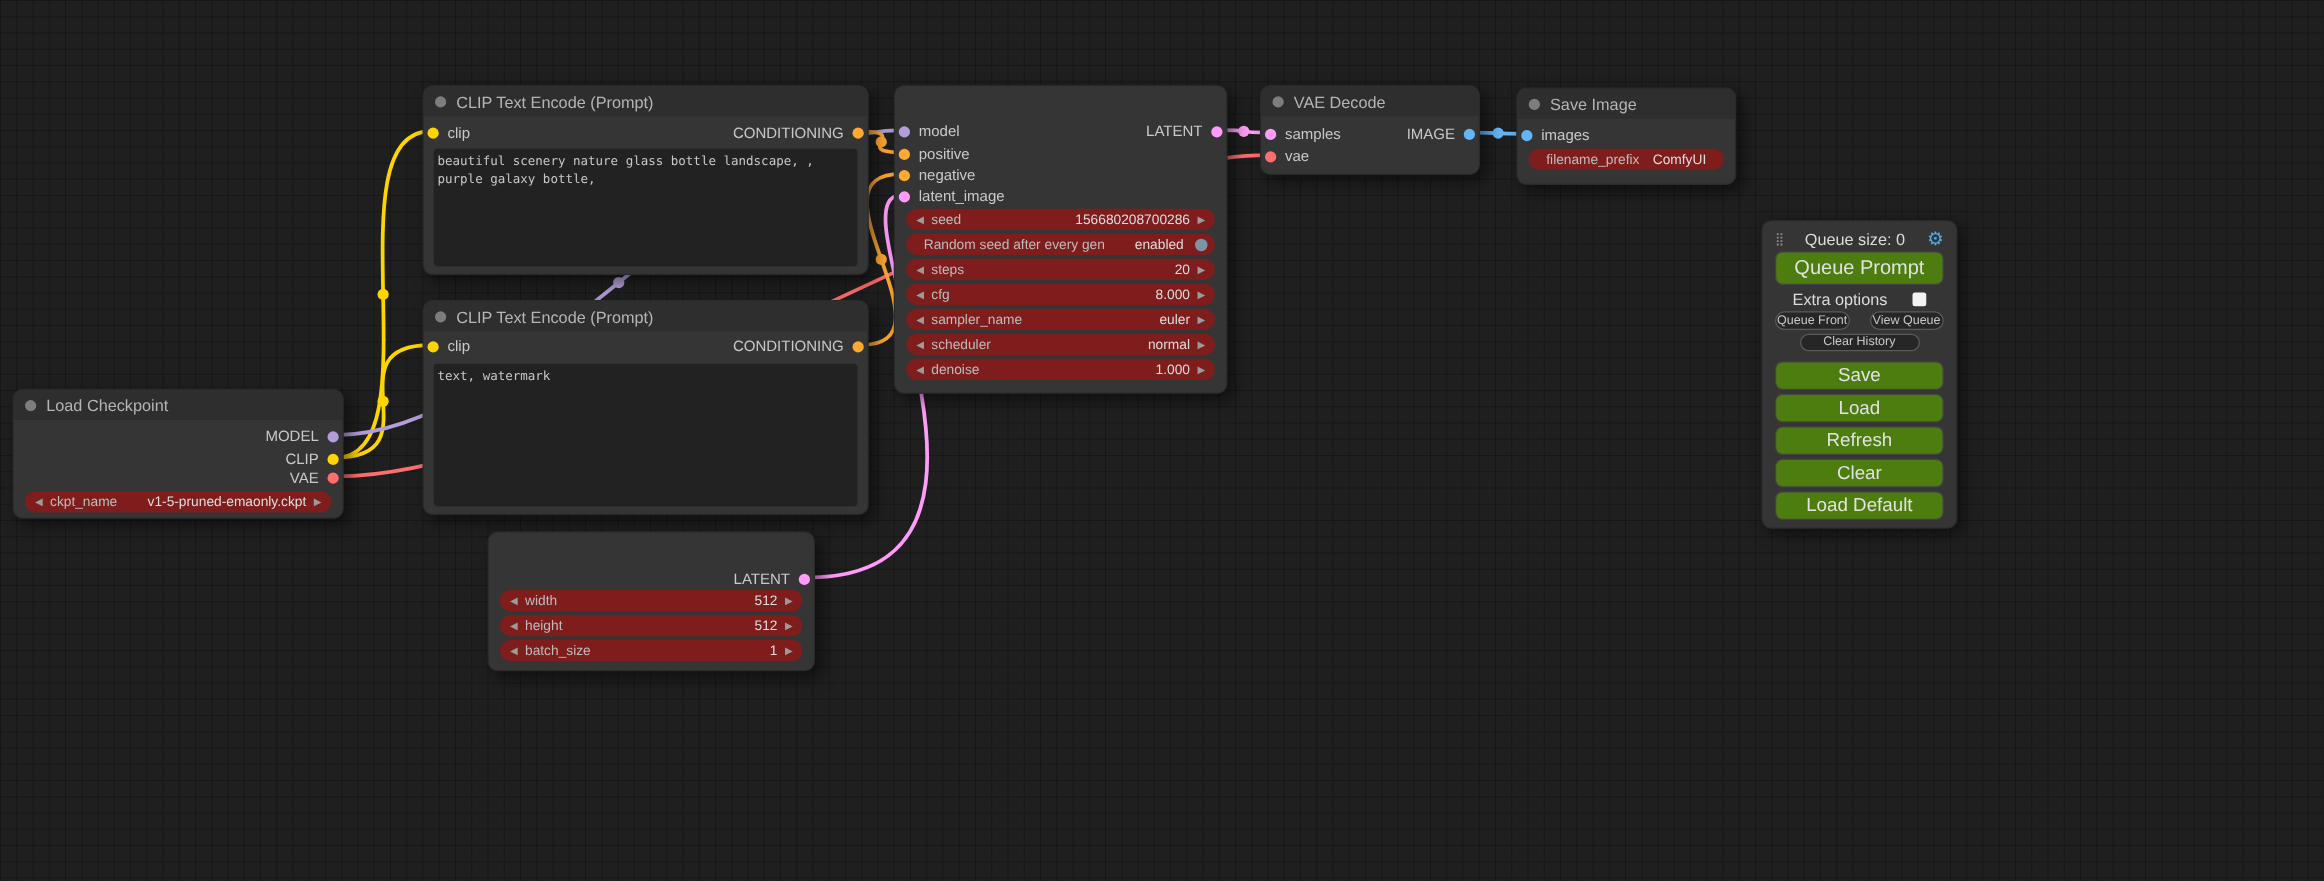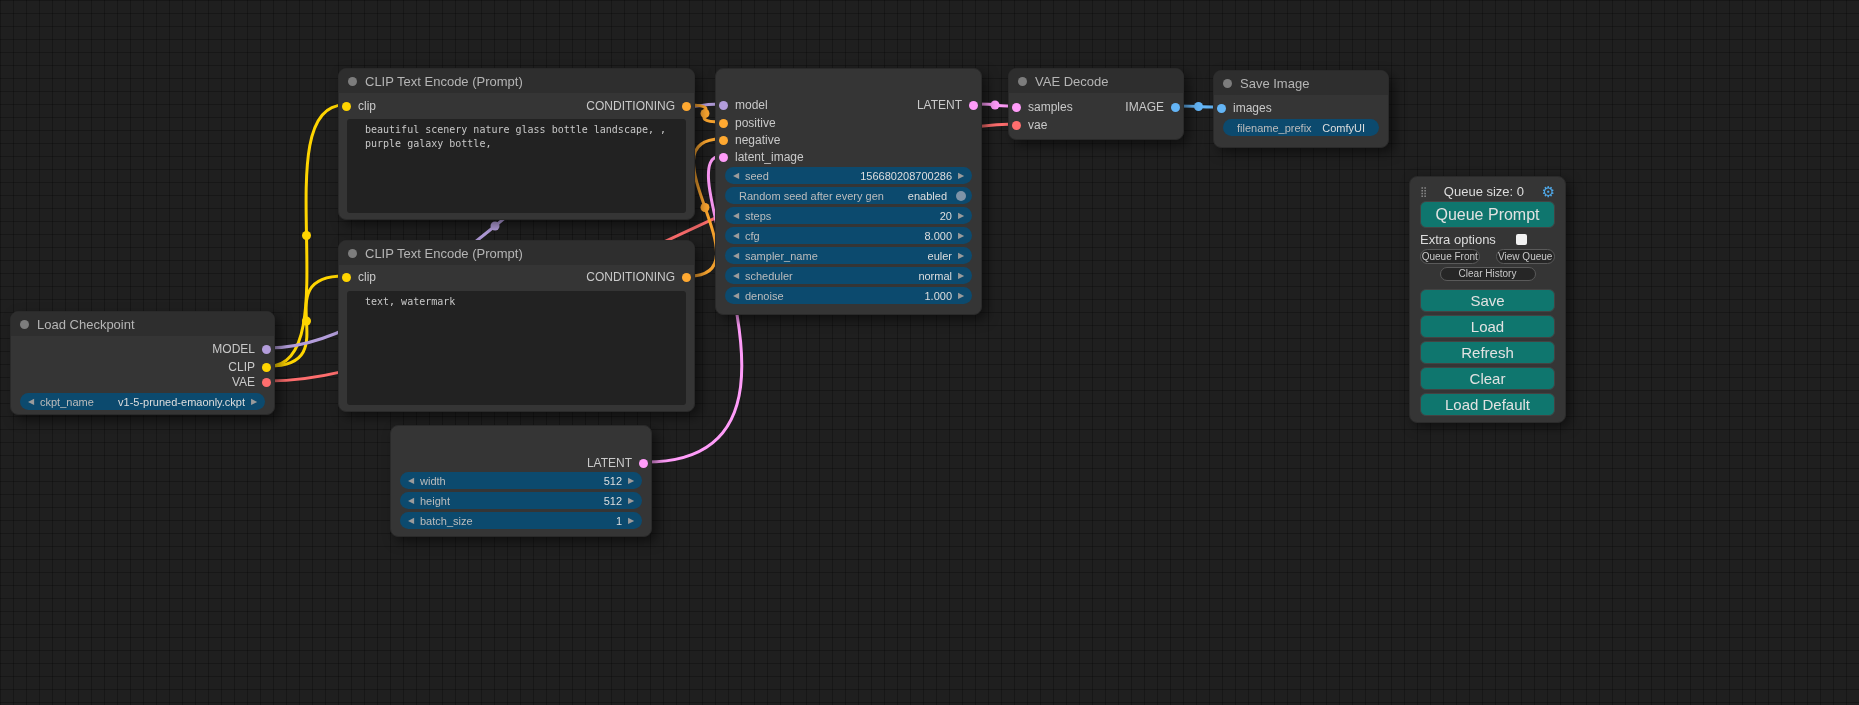--- a/index.html
+++ b/index.html
@@ -21,41 +21,41 @@
         box-shadow:5px 5px 12px rgba(0,0,0,.5)}
   .node-title{position:absolute;top:0;left:0;right:0;height:24px;background:#2e2e2e;
         border-radius:7px 7px 0 0;display:flex;align-items:center;padding:0 9px;gap:8px;cursor:move}
   .title-text{font-size:13px;color:#b5b5b5;white-space:nowrap}
   .collapse-dot{width:9px;height:9px;border-radius:50%;background:#7d7d7d;flex:none;cursor:pointer}
   .slot{position:absolute;height:16px;display:flex;align-items:center;gap:7px}
   .slot.in{left:3px}
   .slot.out{right:3px}
   .slot-label{font-size:12px;color:#c9c9c9;white-space:nowrap}
   .dot{width:9px;height:9px;border-radius:50%;flex:none;cursor:crosshair}
-  .widget{position:absolute;left:9px;right:9px;height:17px;background:#0c4a6e;border-radius:9px;
+  .widget{position:absolute;left:9px;right:9px;height:17px;background:#7f1d1d;border-radius:9px;
         display:flex;align-items:center;padding:0 5px;overflow:hidden;cursor:pointer}
   .widget .arrow{font-size:8px;color:#9b9b9b;width:12px;text-align:center;flex:none;line-height:17px}
   .wlabel{font-size:11px;color:#bcbcbc;margin-left:3px;white-space:nowrap}
   .wlabel.pad{margin-left:9px}
   .wvalue{font-size:11px;color:#dedede;margin-left:auto;margin-right:3px;white-space:nowrap}
   .toggle-knob{width:10px;height:10px;border-radius:50%;background:#7e93a7;flex:none;margin-left:6px;margin-right:1px}
-  .prompt-box{position:absolute;left:8px;right:8px;background:#222;border-radius:3px;padding:4px 18px;
+  .prompt-box{position:absolute;left:8px;right:8px;background:#222;border-radius:3px;padding:4px 3px;
         font-family:"DejaVu Sans Mono",monospace;font-size:10px;line-height:1.4;color:#c8c8c8;
         white-space:pre-wrap;word-break:break-word;cursor:text}
   .queue-panel{position:absolute;background:#353535;border-radius:8px;border:1px solid #2a2a2a;
         box-shadow:4px 4px 12px rgba(0,0,0,.5);padding:6px 10px 8px}
   .qp-header{display:flex;align-items:center;height:16px;margin-bottom:2px}
   .drag-handle{color:#8a8a8a;font-size:10px;cursor:grab;letter-spacing:-1px}
   .queue-size{flex:1;text-align:center;font-size:13px;color:#dcdcdc}
   .gear{color:#4fa8e8;font-size:15px;cursor:pointer;line-height:1}
-  .btn{display:block;width:100%;background:#0f766e;border:1px solid #434343;border-radius:6px;
+  .btn{display:block;width:100%;background:#4d7c0f;border:1px solid #434343;border-radius:6px;
         color:#e2e2e2;text-align:center;cursor:pointer;font-family:inherit}
   .btn.big{height:27px;font-size:16px;line-height:25px;margin-bottom:4px}
   .btn.med{height:23px;font-size:15px;line-height:21px;margin-bottom:3px}
-  .extra-row{display:flex;align-items:center;gap:20px;height:14px;margin-bottom:3px}
+  .extra-row{display:flex;align-items:center;justify-content:center;gap:20px;height:14px;margin-bottom:3px}
   .extra-label{font-size:13px;color:#dcdcdc}
   .checkbox{width:11px;height:11px;background:#f2f2f2;border-radius:2px;cursor:pointer;flex:none}
   .pill-row{display:flex;gap:16px;margin-bottom:3px;height:15px}
   .btn.pill{height:15px;font-size:10px;line-height:13px;border-radius:8px;background:#262626;
         border:1px solid #5a5a5a;color:#c9c9c9}
   .vh-wrap{display:flex;justify-content:center;margin-bottom:8px;height:14px}
   .vh-wrap .pill{width:96px;height:14px;line-height:12px}
 </style>
 </head>
 <body>

